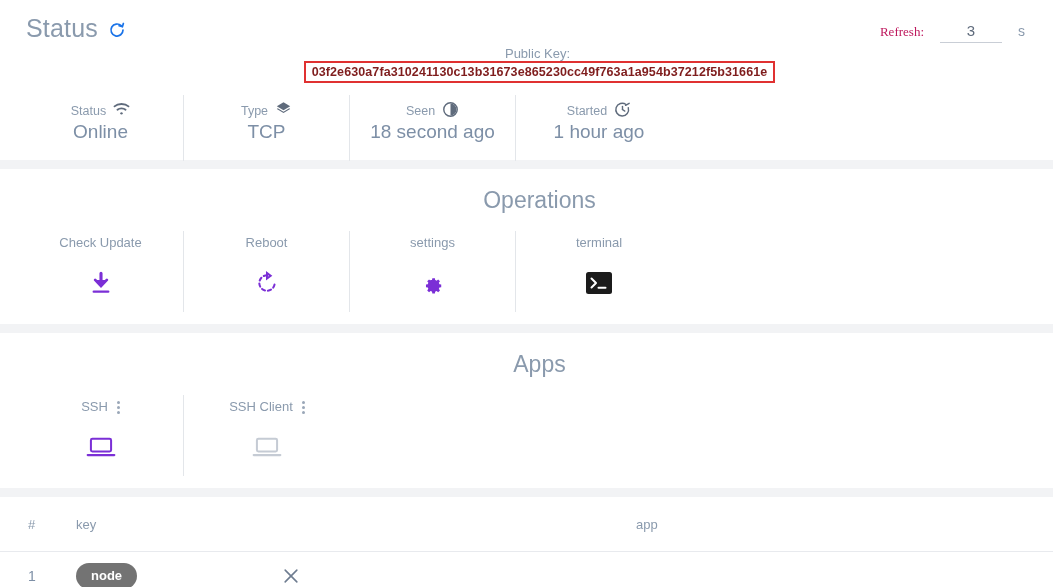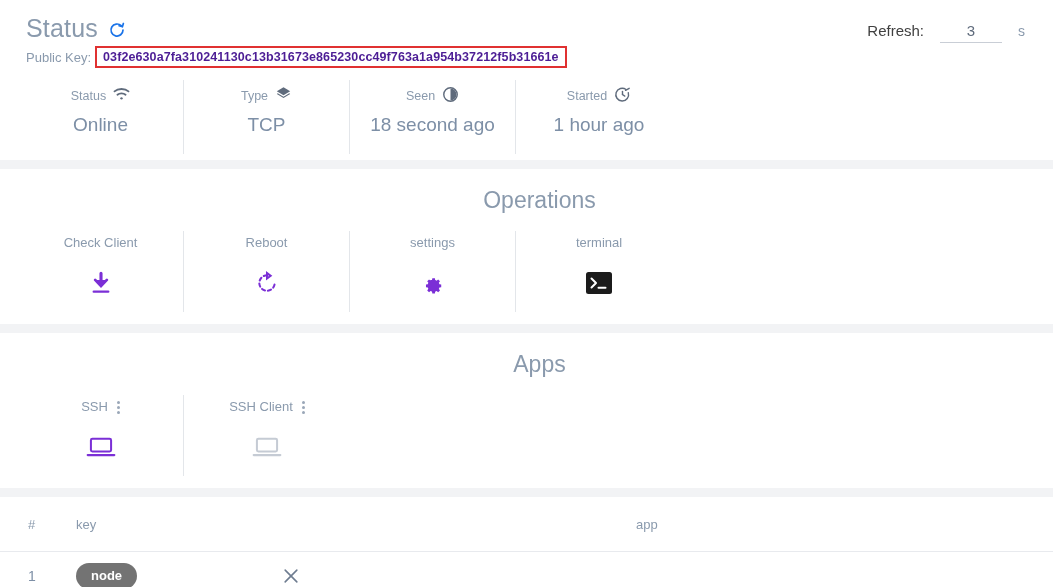--- a/index.html
+++ b/index.html
@@ -27,57 +27,57 @@
     letter-spacing: .2px; line-height: 28px;
   }
   .refresh-icon-btn {
     display: inline-flex; align-items: center; justify-content: center;
     width: 20px; height: 20px; cursor: pointer; margin-top: 4px;
   }
   .refresh-ctl {
     display: flex; align-items: baseline; gap: 16px;
     margin-top: 8px; margin-right: 10px;
   }
-  .refresh-label { font-size: 15px; color: #404040; }
+  .refresh-label { font-size: 13px; color: #be185d; font-family: Liberation Serif, serif; }
   .refresh-input {
     width: 62px; border: none; border-bottom: 1px solid #c9ced6;
     background: transparent; text-align: center;
     font-family: "Liberation Sans", sans-serif;
     font-size: 15px; color: #5f6b7c; padding: 0 0 3px 0; outline: none;
   }
   .refresh-unit { font-size: 14px; color: #8a9aad; }
 
   .pk-row {
     display: flex; align-items: center;
-    padding: 3px 0 0 26px; gap: 0;
+    padding: 3px 0 0 26px; gap: 0; flex-direction: column;
   }
   .pk-label { font-size: 13px; color: #8a9aad; padding-right: 4px; }
   .pk-value {
     border: 2px solid #e03131;
-    color: #4c1d95; font-weight: bold; font-size: 12.5px;
+    color: #7f1d1d; font-weight: bold; font-size: 12.5px;
     padding: 2px 6px; letter-spacing: .1px;
     background: #fff; white-space: nowrap;
   }
 
   .stat-row {
     display: flex; margin-top: 12px; padding: 0 18px;
   }
   .stat-col {
     width: 166px; text-align: center;
     border-right: 1px solid #e3e6ea;
     padding: 6px 0 18px 0;
   }
   .stat-col:last-child { border-right: none; }
   .stat-top {
     display: flex; align-items: center; justify-content: center; gap: 7px;
     height: 20px;
   }
   .stat-label { font-size: 12.5px; color: #8a9aad; }
   .stat-value {
-    margin-top: 8px; font-size: 19px; color: #7d8fa6; font-weight: 400;
+    margin-top: 0; font-size: 19px; color: #7d8fa6; font-weight: 400;
     white-space: nowrap;
   }
 
   
   .section { margin-top: 9px; padding: 0 0 12px 0; }
   .section-title {
     font-size: 23px; color: #8a9aad; font-weight: 400;
     padding: 16px 0 0 26px; line-height: 30px; text-align: center;
   }
   .tile-row { display: flex; padding: 0 18px; margin-top: 16px; }
@@ -205,21 +205,21 @@
       </div>
 
     </div>
   </div>
 
   <div class="card section">
     <div class="section-title">Operations</div>
     <div class="tile-row">
 
       <div class="tile">
-        <div class="tile-label">Check Client</div>
+        <div class="tile-label">Check Update</div>
         <div class="tile-icon">
           <svg width="22" height="24" viewBox="0 0 24 26" fill="none" stroke="#7b2fd6" stroke-width="2.6" stroke-linecap="round">
             <path d="M12 2.5 L12 14.5" stroke-width="3.4"></path>
             <path d="M5.6 9.6 L12 16.2 L18.4 9.6" fill="#7b2fd6" stroke-width="3"></path>
             <path d="M4 22.5 L20 22.5" stroke-width="2.4"></path>
           </svg>
         </div>
       </div>
 
       <div class="tile">

